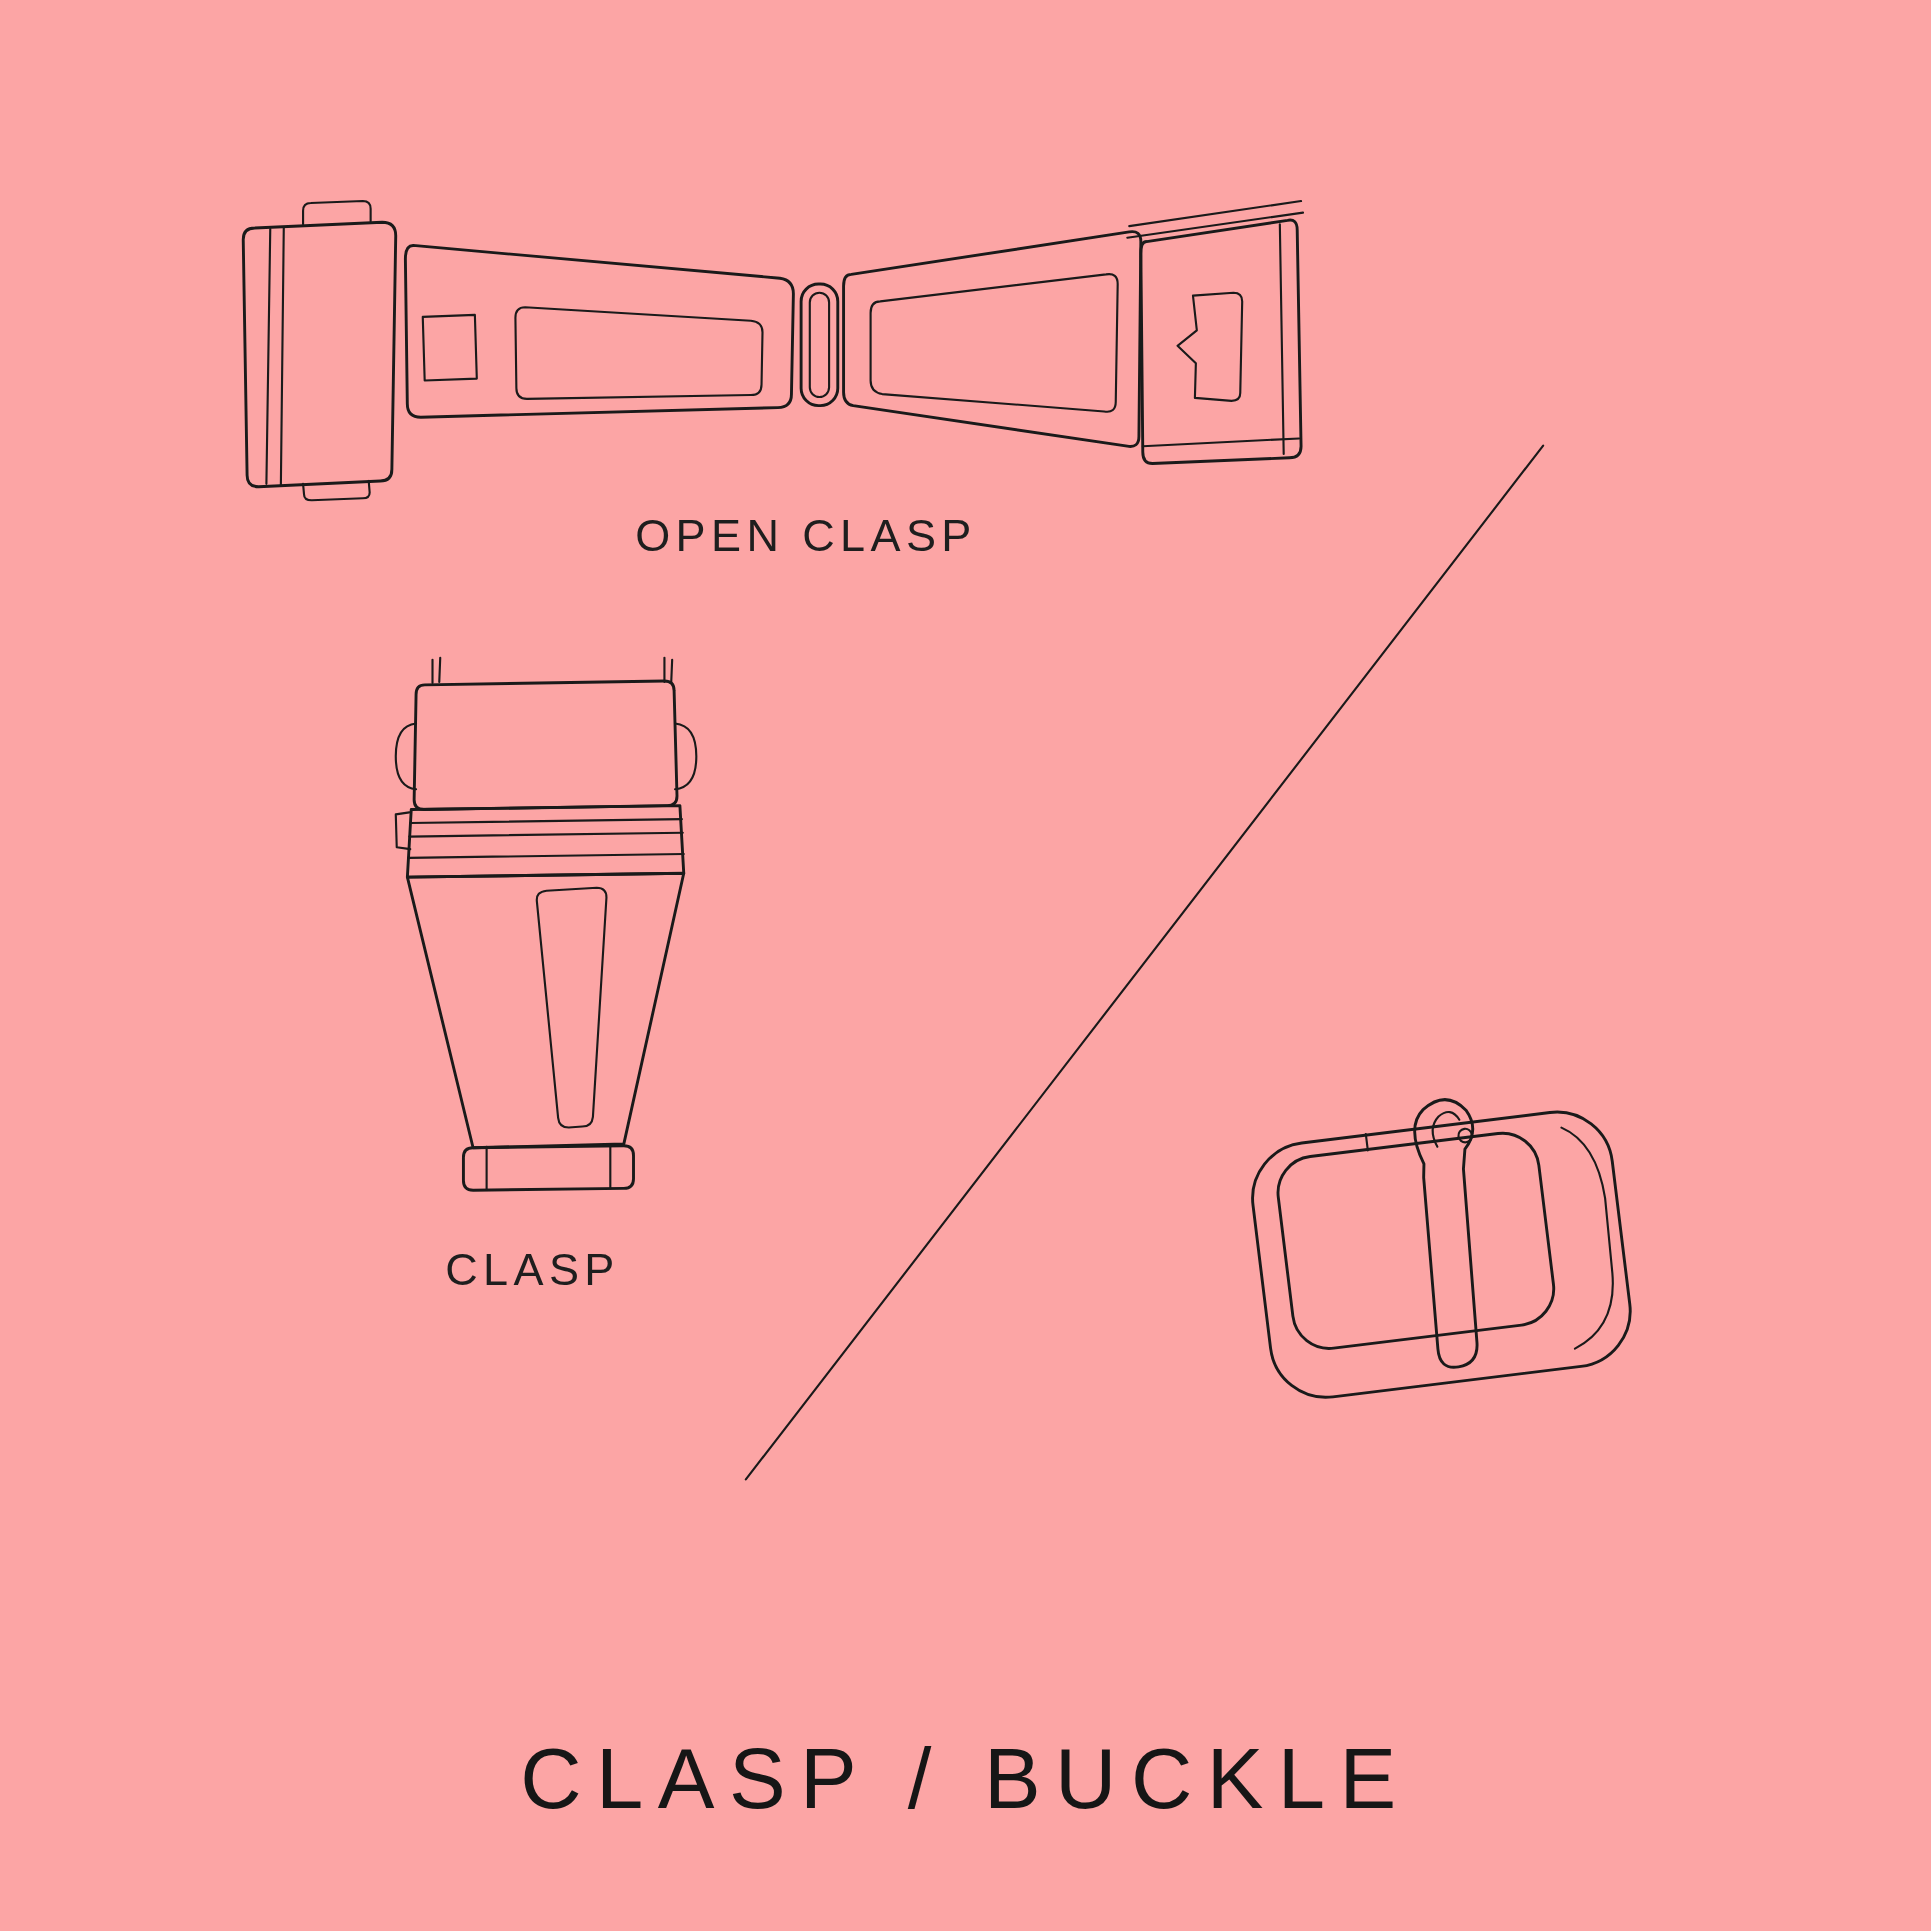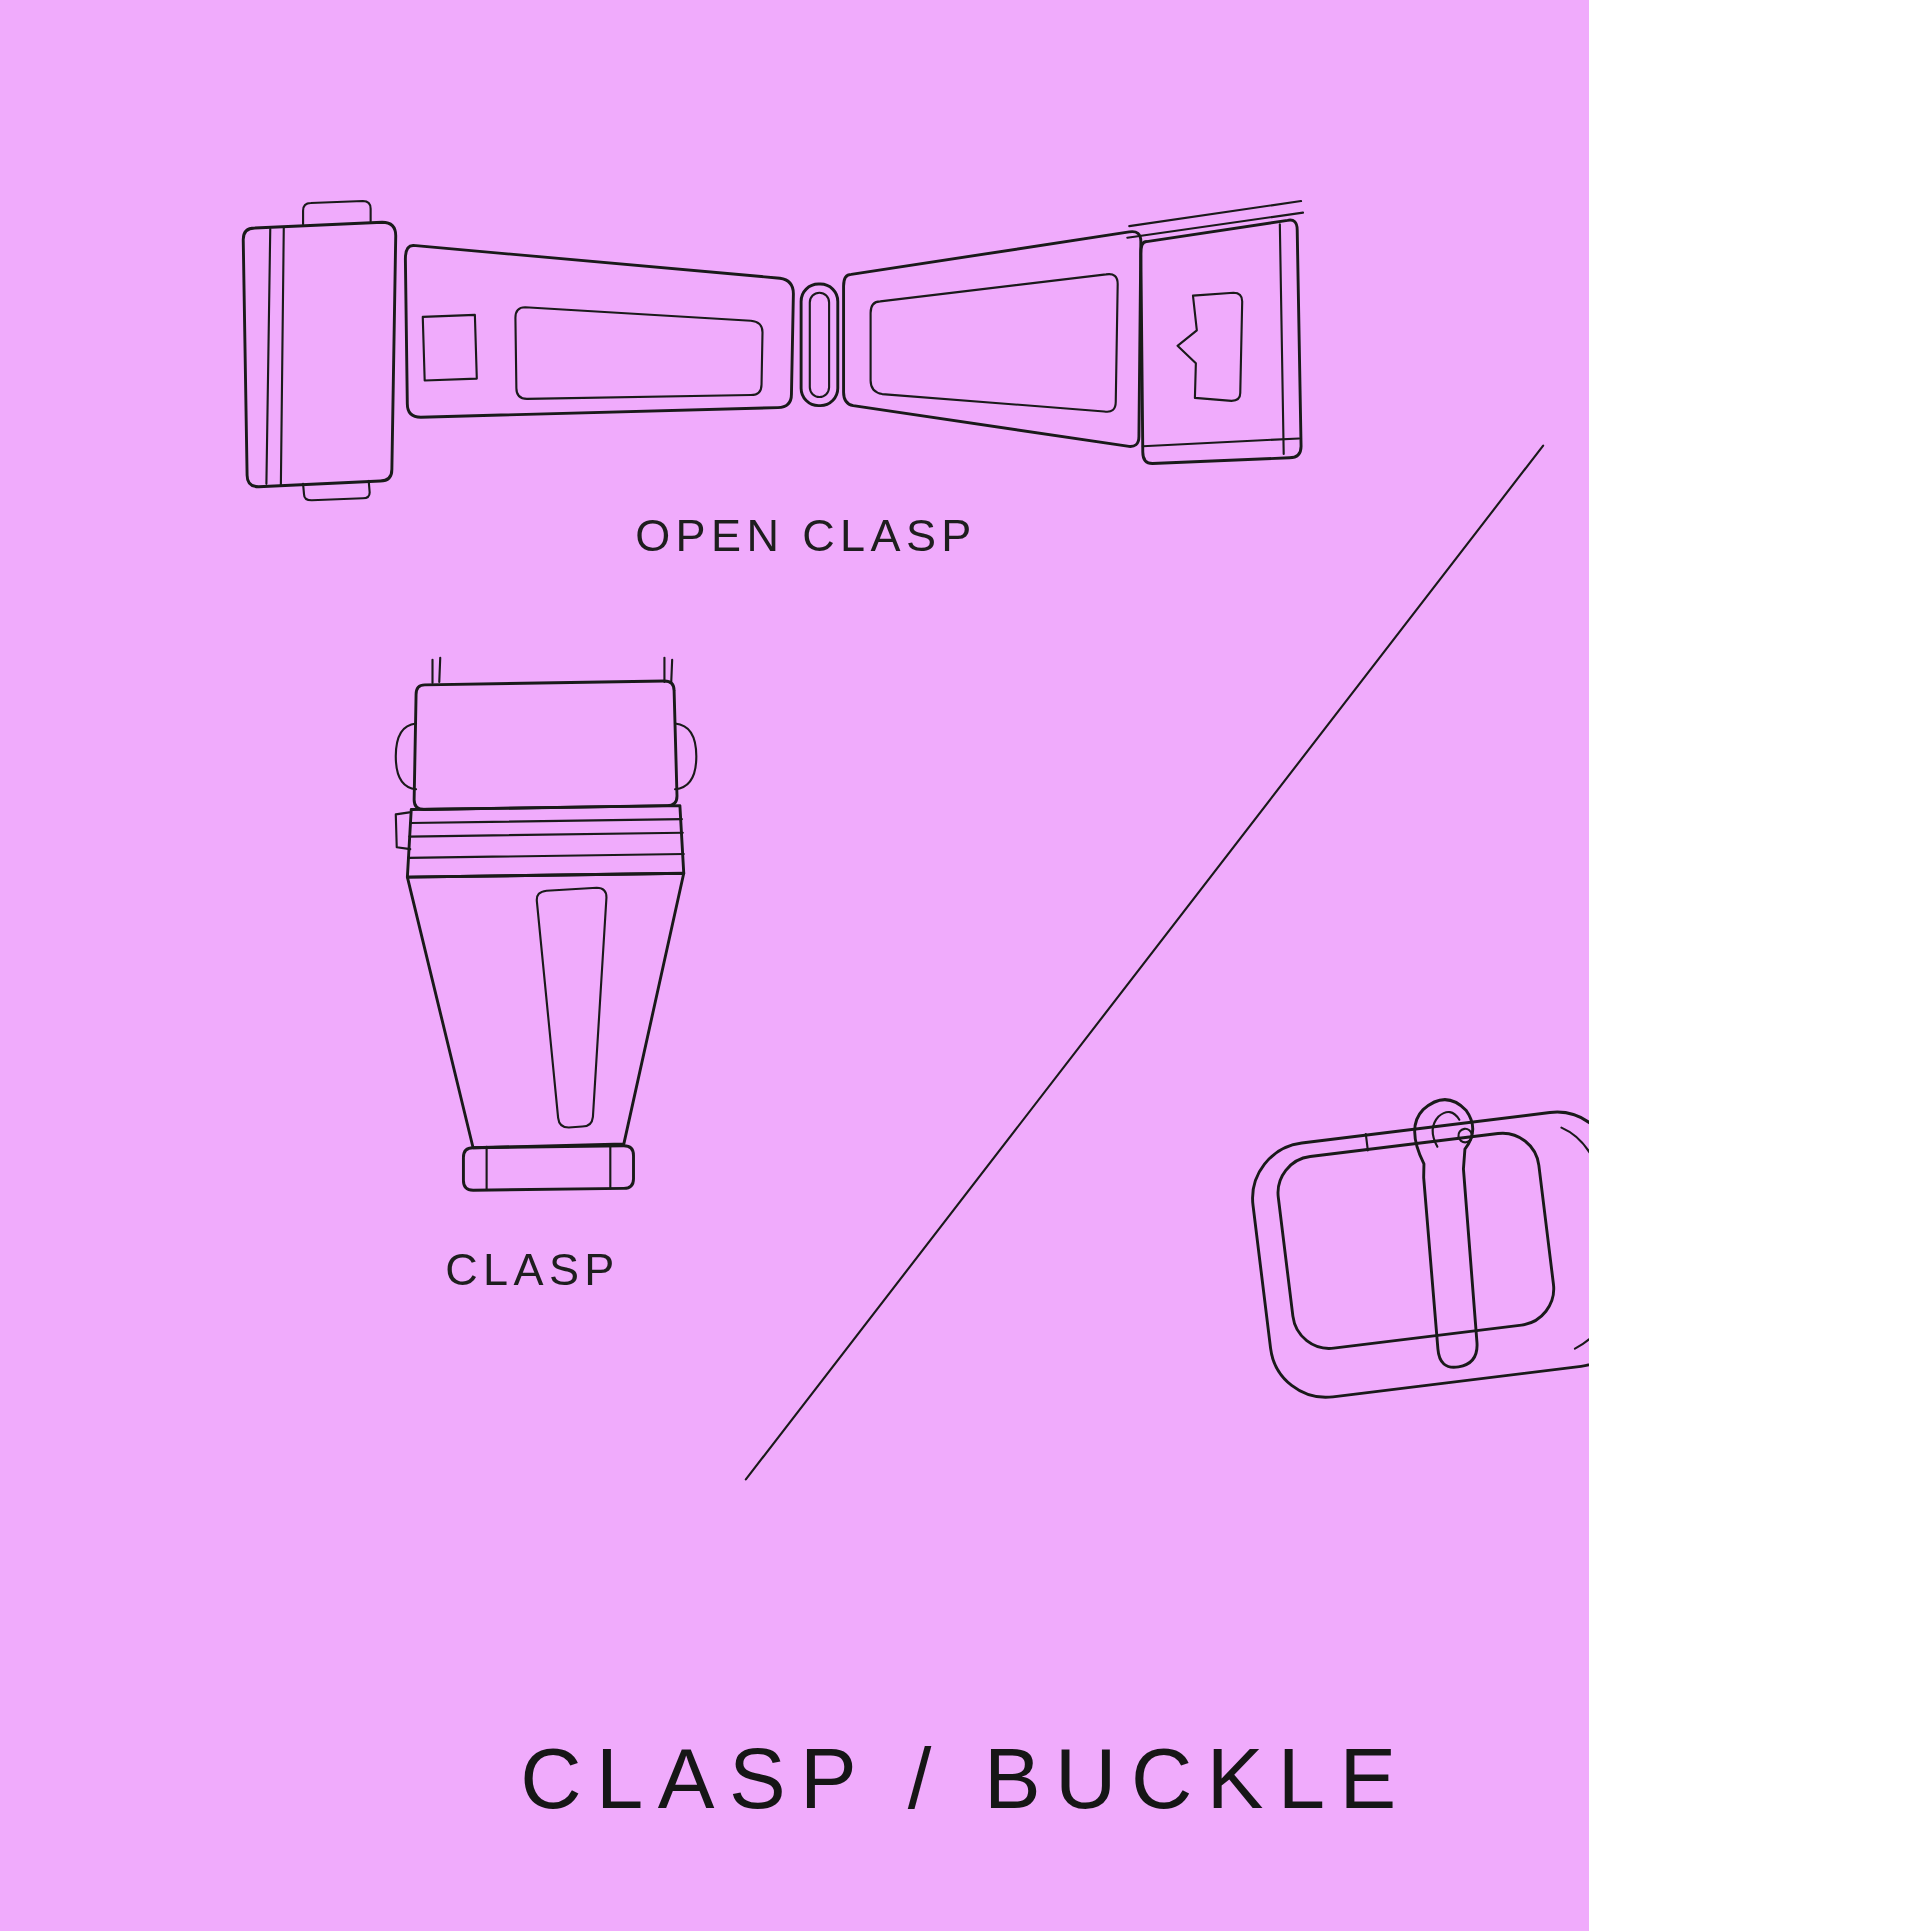--- a/index.html
+++ b/index.html
@@ -3,22 +3,22 @@
 <meta charset="utf-8">
 <style>
   * { margin:0; padding:0; box-sizing:border-box; }
   html, body {
     width:1931px; height:1931px;
     background:#ffffff;
     font-family:"Liberation Sans", sans-serif;
   }
   .canvas {
     position:relative;
-    width:1589px; height:1931px;
-    background:#f0abfc;
+    width:1931px; height:1931px;
+    background:#fca5a5;
     overflow:hidden;
   }
   .fig { position:absolute; }
   .fig svg { display:block; overflow:visible; }
   .fig path, .fig rect, .fig line, .fig circle, .fig ellipse {
     fill:none;
     stroke:#1a1a1a;
     stroke-width:3;
     stroke-linecap:round;
     stroke-linejoin:round;

